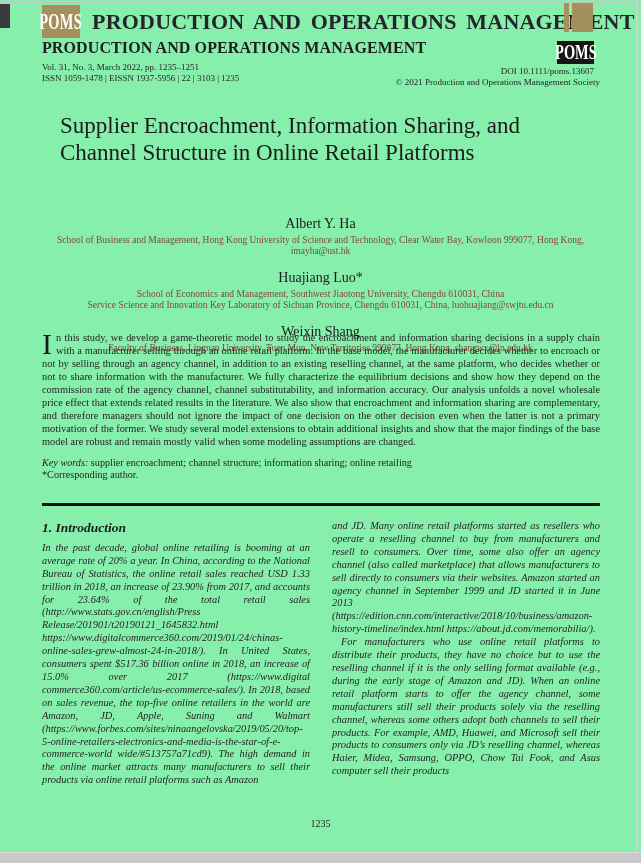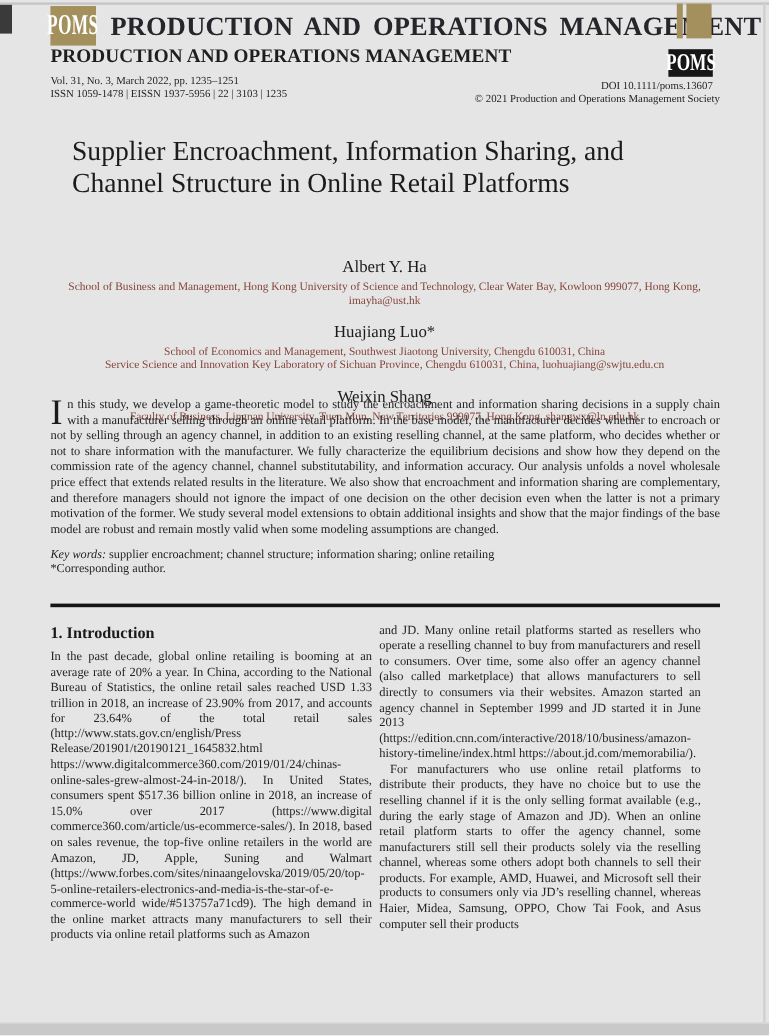--- a/index.html
+++ b/index.html
@@ -1,21 +1,21 @@
 <!DOCTYPE html>
 <html><head>
 <meta charset="utf-8">
 <style>
   * { box-sizing: border-box; }
   html, body { margin: 0; padding: 0; background: #ffffff; }
   .page {
     position: relative;
     width: 641px;
     height: 863px;
-    background: #e5e5e5;
+    background: #86efac;
     font-family: "Liberation Serif", serif;
     color: #242424;
     overflow: hidden;
   }
 
   
   .top-line   { position: absolute; top: 2px; left: 0; width: 641px; height: 2px; background: #c6c6c6; }
   .corner-block { position: absolute; top: 4px; left: 0; width: 10px; height: 24px; background: #3a3a3a; }
   .right-line { position: absolute; top: 2px; left: 636px; width: 2px; height: 850px; background: #d0d0d0; }
   .bottom-band { position: absolute; bottom: 0; left: 0; width: 641px; height: 11px; background: #c9c9c9; border-top: 1px solid #dcdcdc; }
@@ -69,21 +69,21 @@
   }
   .dropcap { float: left; font-size: 30px; line-height: 25px; padding-right: 4px; color: #1b1b1b; }
 
   
   .meta { position: absolute; left: 42px; top: 457px; width: 558px; font-size: 10.2px; line-height: 12px; color: #242424; }
   .meta .label { font-style: italic; }
 
   .rule { position: absolute; left: 42px; top: 503px; width: 558px; height: 3px; background: #141414; }
 
   
-  .columns { position: absolute; left: 42px; top: 520px; width: 558px; display: flex; gap: 6px; }
+  .columns { position: absolute; left: 42px; top: 520px; width: 558px; display: flex; gap: 22px; font-style: italic; }
   .col { width: 268px; font-size: 10.4px; line-height: 12.9px; text-align: justify; color: #242424; }
   .section-heading { font-size: 13.5px; font-weight: 700; color: #1b1b1b; margin: 2px 0 7px 0; text-align: left; }
   .col p { margin: 0; overflow-wrap: break-word; }
   .col p.indent { text-indent: 9px; }
 
   .page-number { position: absolute; left: 0; top: 818px; width: 641px; text-align: center; font-size: 10px; color: #242424; }
 </style>
 </head>
 <body>
 
@@ -147,14 +147,15 @@
     <div class="col">
       <div class="section-heading">1. Introduction</div>
       <p>In the past decade, global online retailing is booming at an average rate of 20% a year. In China, according to the National Bureau of Statistics, the online retail sales reached USD 1.33 trillion in 2018, an increase of 23.90% from 2017, and accounts for 23.64% of the total retail sales (http://www.stats.gov.cn/english/Press Release/201901/t20190121_1645832.html https://www.digitalcommerce360.com/2019/01/24/chinas-online-sales-grew-almost-24-in-2018/). In United States, consumers spent $517.36 billion online in 2018, an increase of 15.0% over 2017 (https://www.digital commerce360.com/article/us-ecommerce-sales/). In 2018, based on sales revenue, the top-five online retailers in the world are Amazon, JD, Apple, Suning and Walmart (https://www.forbes.com/sites/ninaangelovska/2019/05/20/top-5-online-retailers-electronics-and-media-is-the-star-of-e-commerce-world wide/#513757a71cd9). The high demand in the online market attracts many manufacturers to sell their products via online retail platforms such as Amazon</p>
     </div>
     <div class="col">
       <p>and JD. Many online retail platforms started as resellers who operate a reselling channel to buy from manufacturers and resell to consumers. Over time, some also offer an agency channel (also called marketplace) that allows manufacturers to sell directly to consumers via their websites. Amazon started an agency channel in September 1999 and JD started it in June 2013 (https://edition.cnn.com/interactive/2018/10/business/amazon-history-timeline/index.html https://about.jd.com/memorabilia/).</p>
       <p class="indent">For manufacturers who use online retail platforms to distribute their products, they have no choice but to use the reselling channel if it is the only selling format available (e.g., during the early stage of Amazon and JD). When an online retail platform starts to offer the agency channel, some manufacturers still sell their products solely via the reselling channel, whereas some others adopt both channels to sell their products. For example, AMD, Huawei, and Microsoft sell their products to consumers only via JD’s reselling channel, whereas Haier, Midea, Samsung, OPPO, Chow Tai Fook, and Asus computer sell their products</p>
     </div>
   </div>
 
+  <div class="page-number">1235</div>
 
 </div>
 
 </body></html>

